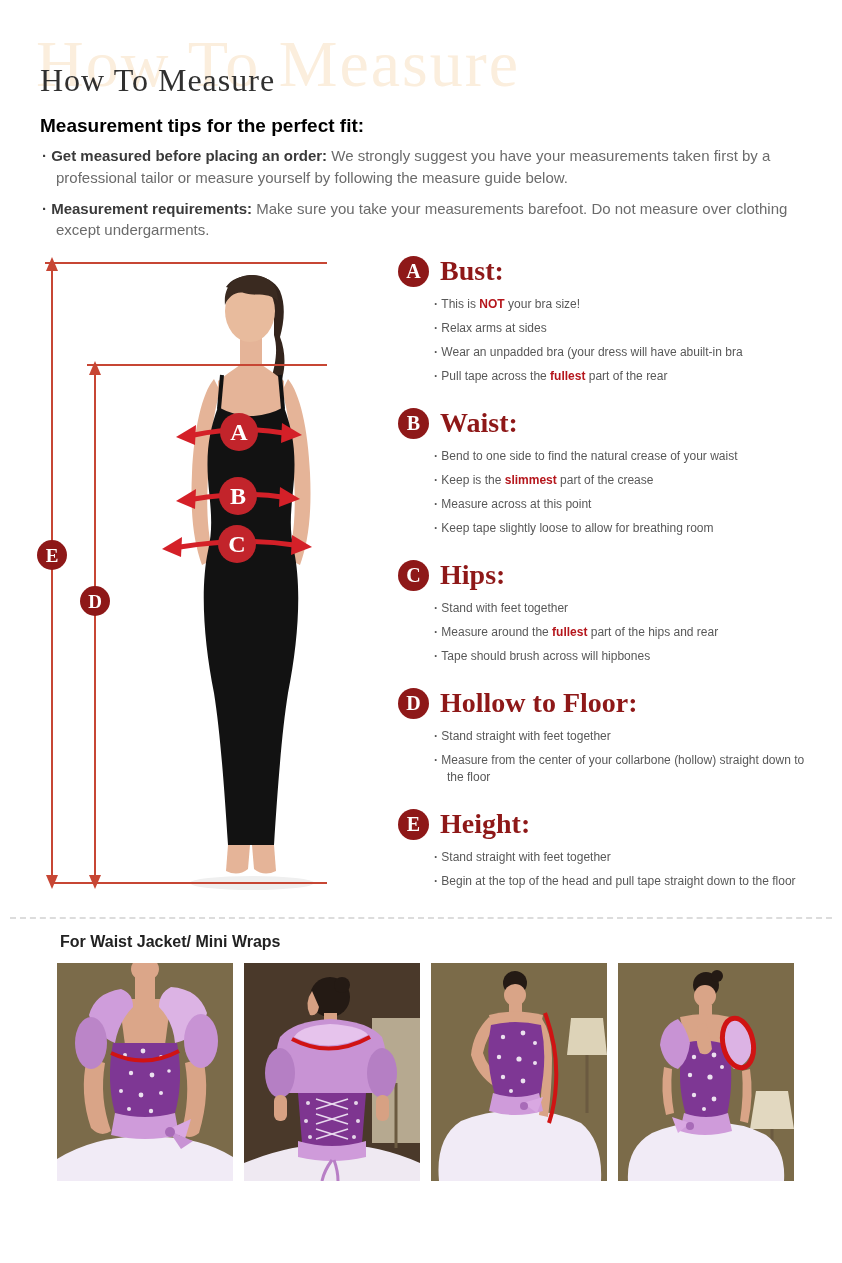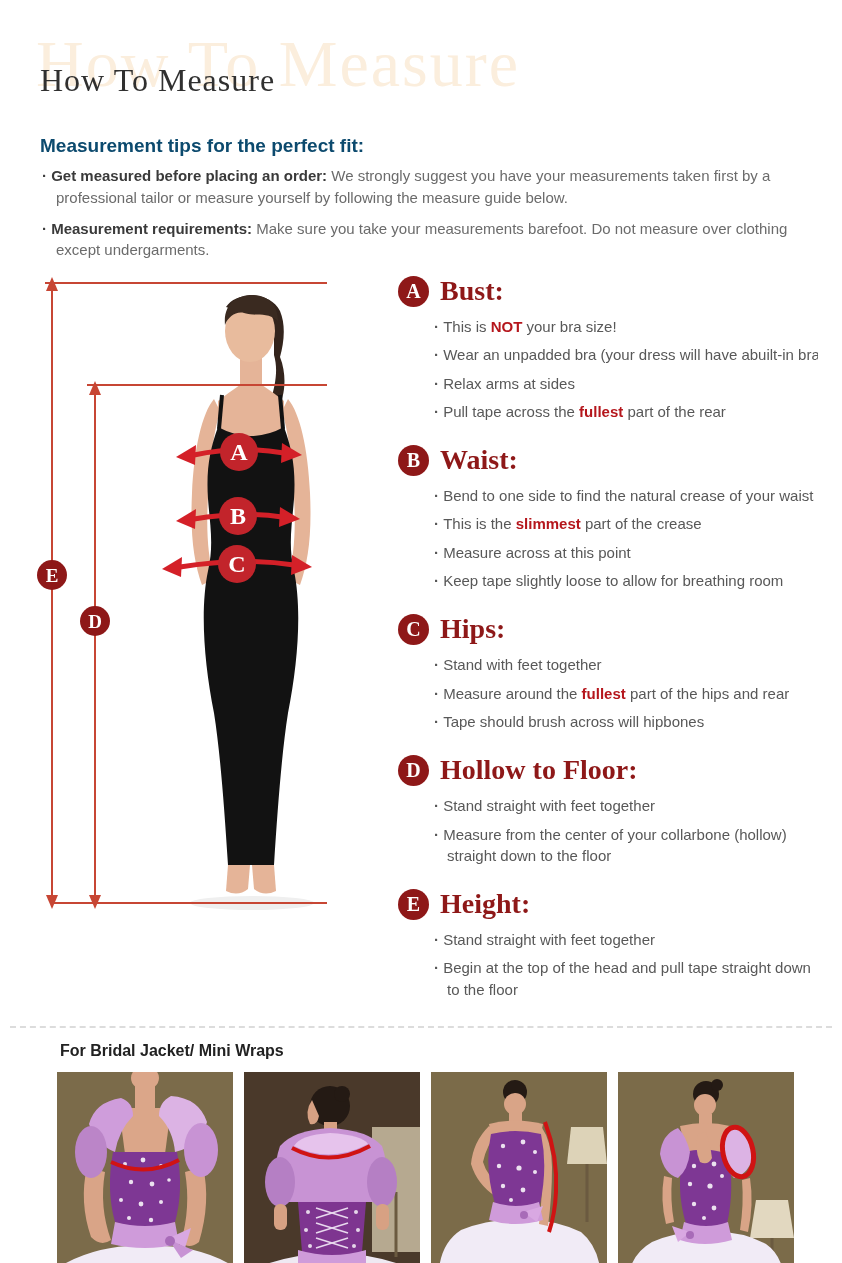--- a/index.html
+++ b/index.html
@@ -1,32 +1,32 @@
 <!DOCTYPE html>
 <html><head>
 <meta charset="utf-8">
 <style>
   html,body{margin:0;padding:0;}
   body{width:842px;height:1263px;background:#fff;font-family:"Liberation Sans",sans-serif;position:relative;overflow:hidden;}
   .watermark{position:absolute;top:26px;left:36px;font-family:"Liberation Serif",serif;font-size:66px;color:#fbeedd;white-space:nowrap;letter-spacing:2px;pointer-events:none;}
   .title{position:relative;margin:0;padding:62px 0 0 40px;font-family:"Liberation Serif",serif;font-size:32px;font-weight:normal;color:#303030;letter-spacing:1px;}
-  .tips-heading{margin:36px 0 8px 40px;font-size:19px;color:#0c4a6e;}
+  .tips-heading{margin:16px 0 8px 40px;font-size:19px;color:#000000;}
   .tips{list-style:none;margin:0;padding:0 28px 0 42px;}
   .tip{font-size:15px;color:#6b6b6b;line-height:1.45;margin-bottom:9px;padding-left:14px;text-indent:-14px;}
   .tip::before{content:"· ";font-weight:bold;color:#3c3c3c;}
   .lead{font-weight:bold;color:#3a3a3a;text-align:right;}
   .main{display:flex;margin-top:12px;}
   .diagram{width:372px;height:648px;margin-left:22px;flex:0 0 auto;}
   .sections{flex:1;padding-left:4px;padding-top:2px;}
   .m-section{margin-bottom:22px;}
   .m-head{display:flex;align-items:center;gap:11px;margin-bottom:9px;}
   .badge{width:31px;height:31px;border-radius:50%;background:#8e1818;color:#fff;font-family:"Liberation Serif",serif;font-weight:bold;font-size:20px;display:flex;align-items:center;justify-content:center;flex:0 0 auto;}
   .m-title{margin:0;font-family:"Liberation Serif",serif;font-size:28px;font-weight:bold;color:#8e1818;}
   .m-list{list-style:none;margin:0 0 0 36px;padding:0;max-width:384px;}
-  .m-li{font-size:15px;color:#585858;line-height:1.42;margin-bottom:7px;padding-left:13px;text-indent:-13px;}
+  .m-li{font-size:12px;color:#585858;line-height:1.42;margin-bottom:7px;padding-left:13px;text-indent:-13px;}
   .m-li::before{content:"· ";font-weight:bold;color:#555;}
   .m-li.nw{white-space:nowrap;overflow:hidden;}
   .hl{color:#b5161c;font-weight:bold;}
   .divider{border-top:2px dashed #dcdcdc;margin:4px 10px 0 10px;}
   .gallery{padding:14px 0 0 57px;}
   .g-heading{margin:0 0 12px 3px;font-size:16px;color:#222;}
   .cards{display:flex;gap:11px;}
   .card{width:176px;}
   .photo{width:176px;height:218px;display:block;background:#7f6f4c;}
   .bl{fill:#fff;font-family:"Liberation Serif",serif;font-size:24px;font-weight:bold;text-anchor:middle;}
@@ -125,33 +125,33 @@
   </div>
 
   <div class="sections">
     <div class="m-section">
       <div class="m-head">
         <span class="badge">A</span>
         <h3 class="m-title">Bust:</h3>
       </div>
       <ul class="m-list">
           <li class="m-li"><span>This is </span><span class="hl">NOT</span><span> your bra size!</span></li>
+          <li class="m-li"><span>Relax arms at sides</span></li>
           <li class="m-li nw"><span>Wear an unpadded bra (your dress will have abuilt-in bra</span></li>
-          <li class="m-li"><span>Relax arms at sides</span></li>
           <li class="m-li"><span>Pull tape across the </span><span class="hl">fullest</span><span> part of the rear</span></li>
         </ul>
     </div>
     <div class="m-section">
       <div class="m-head">
         <span class="badge">B</span>
         <h3 class="m-title">Waist:</h3>
       </div>
       <ul class="m-list">
           <li class="m-li"><span>Bend to one side to find the natural crease of your waist</span></li>
-          <li class="m-li"><span>This is the </span><span class="hl">slimmest</span><span> part of the crease</span></li>
+          <li class="m-li"><span>Keep is the </span><span class="hl">slimmest</span><span> part of the crease</span></li>
           <li class="m-li"><span>Measure across at this point</span></li>
           <li class="m-li"><span>Keep tape slightly loose to allow for breathing room</span></li>
         </ul>
     </div>
     <div class="m-section">
       <div class="m-head">
         <span class="badge">C</span>
         <h3 class="m-title">Hips:</h3>
       </div>
       <ul class="m-list">
@@ -179,21 +179,21 @@
           <li class="m-li"><span>Stand straight with feet together</span></li>
           <li class="m-li"><span>Begin at the top of the head and pull tape straight down to the floor</span></li>
         </ul>
     </div>
   </div>
 </div>
 
 <div class="divider"></div>
 
 <div class="gallery">
-  <h3 class="g-heading">For Bridal Jacket/ Mini Wraps</h3>
+  <h3 class="g-heading">For Waist Jacket/ Mini Wraps</h3>
   <div class="cards">
 
     <div class="card">
       <svg class="photo" viewBox="0 0 176 218" xmlns="http://www.w3.org/2000/svg">
         <rect width="176" height="218" fill="#7f6f4c"></rect>
         <rect width="176" height="218" fill="#6e5f42" opacity="0.25"></rect>
         <path d="M 0,218 L 0,196 Q 40,172 88,174 Q 140,172 176,194 L 176,218 Z" fill="#f1ebf6"></path>
         <path d="M 30,95 Q 22,130 34,165 Q 44,175 54,168 Q 42,135 48,100 Z" fill="#d9a487"></path>
         <path d="M 146,95 Q 154,130 142,170 Q 132,178 124,170 Q 134,135 128,100 Z" fill="#d9a487"></path>
         <ellipse cx="88" cy="6" rx="14" ry="12" fill="#dba689"></ellipse>

